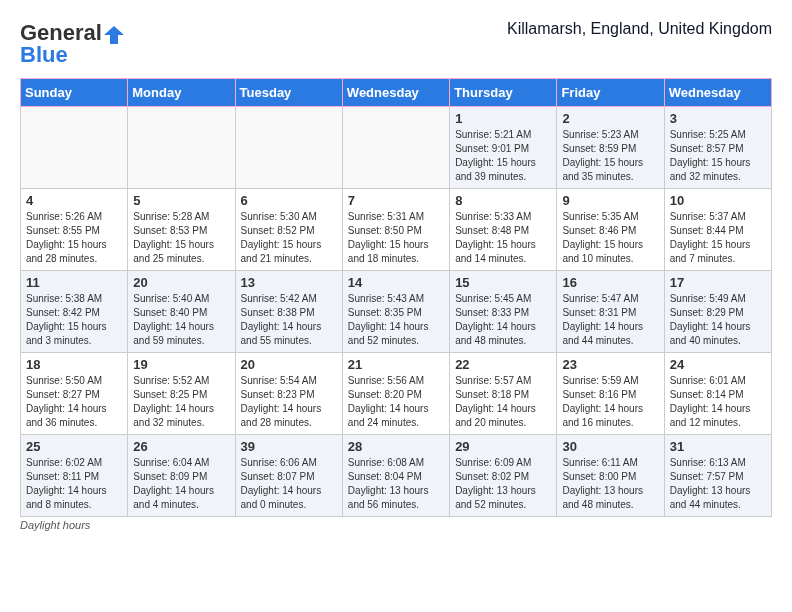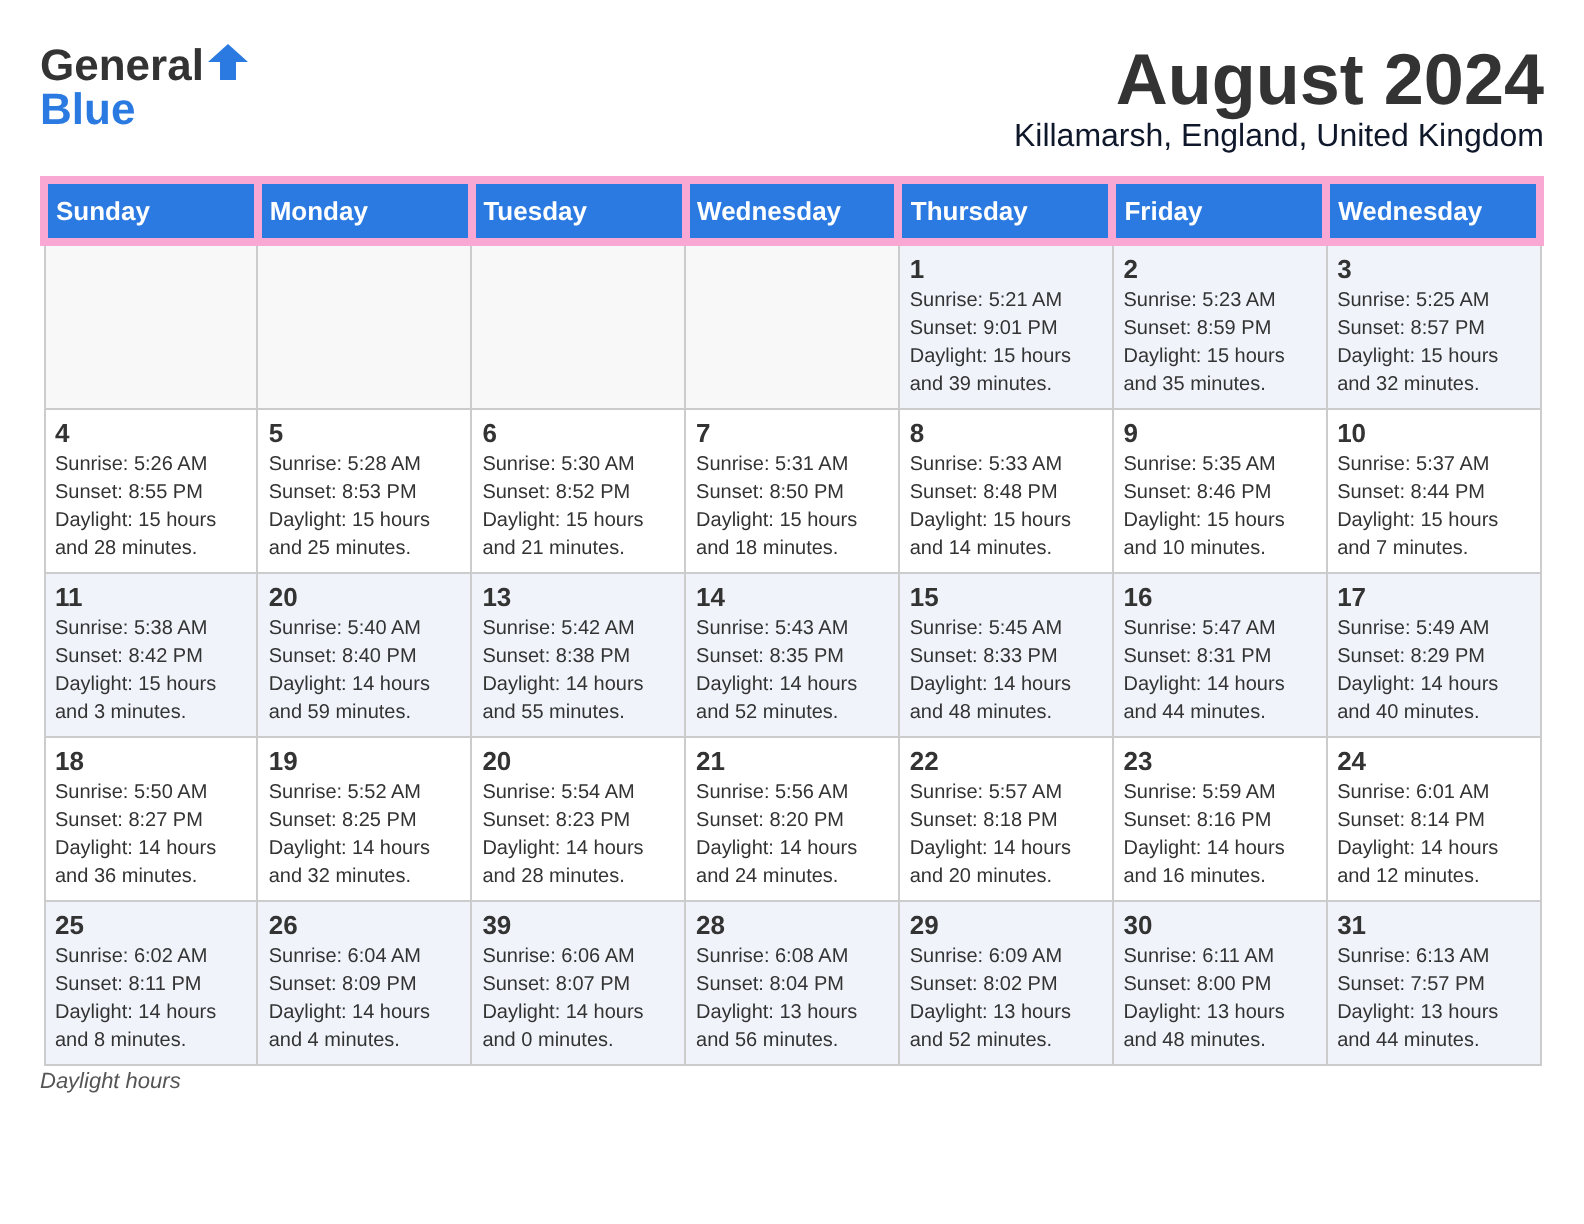--- a/index.html
+++ b/index.html
@@ -40,21 +40,21 @@
       border-collapse: collapse;
       font-size: 11px;
     }
     .calendar th {
       background: #2a7ae2;
       color: #fff;
       padding: 6px 4px;
       text-align: left;
       font-size: 13px;
       font-weight: bold;
-      border: 4px solid #f9a8d4;
+      border: 1px solid #f9a8d4;
     }
     .calendar td {
       border: 1px solid #ccc;
       vertical-align: top;
       padding: 4px 5px;
       width: calc(100% / 7);
       height: 80px;
       background: #fff;
     }
     .calendar tr:nth-child(odd) td {
@@ -82,30 +82,29 @@
       font-size: 11px;
       color: #555;
       font-style: italic;
     }
   </style>
 </head>
 <body>
 
 <div class="header-area">
   <div class="logo">
-    <div style="display:flex;align-items:flex-start;">
+    <div style="display:flex;align-items:flex-end;">
       <span style="font-size:22px;font-weight:bold;color:#333;">General</span>
       <svg width="22" height="22" viewBox="0 0 22 22" style="margin: 0 1px;">
         <polygon points="11,2 21,11 15,11 15,20 7,20 7,11 1,11" fill="#2a7ae2"></polygon>
       </svg>
     </div>
     <span style="font-size:22px;font-weight:bold;color:#2a7ae2;margin-top:-4px;text-align:center;">Blue</span>
   </div>
   <div class="title-area">
-    <div class="main-title">August 2024</div>
     <div class="subtitle">Killamarsh, England, United Kingdom</div>
   </div>
 </div>
 
 <table class="calendar">
   <thead>
     <tr>
     <th>Sunday</th>
         <th>Monday</th>
         <th>Tuesday</th>

